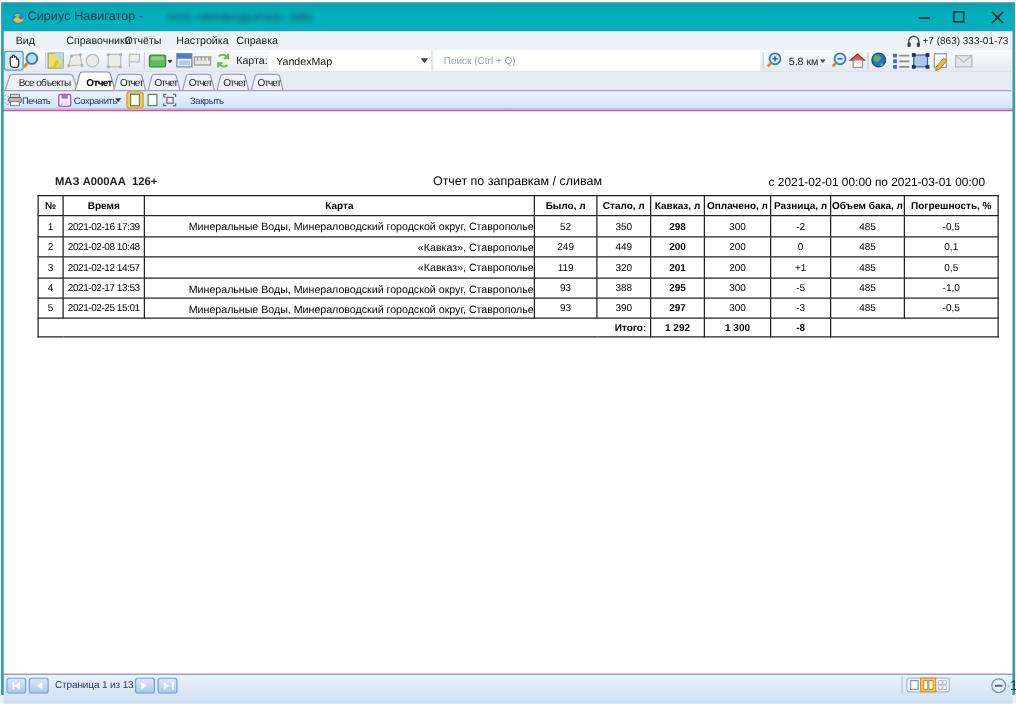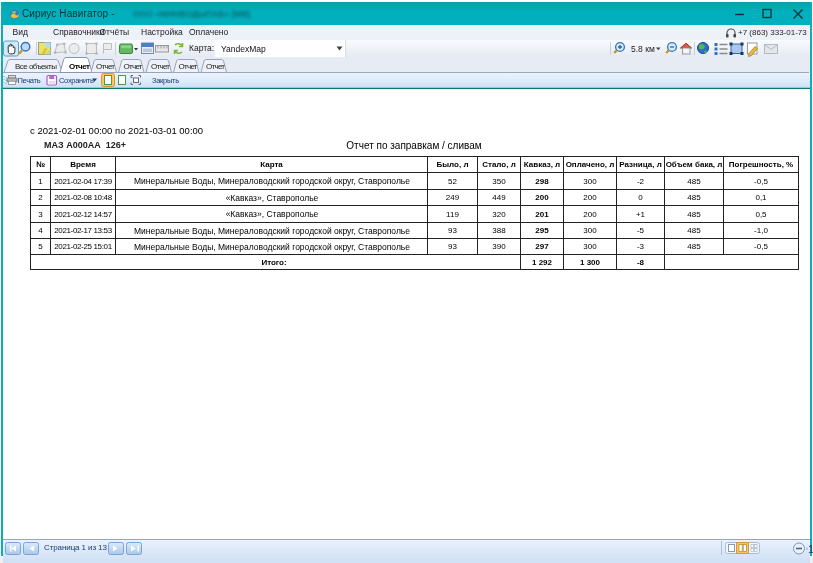--- a/index.html
+++ b/index.html
@@ -1,19 +1,19 @@
 <!DOCTYPE html>
 <html><head><meta charset="utf-8"><style>
 html,body{margin:0;padding:0;width:813px;height:563px;background:#fff;overflow:hidden;
  font-family:"Liberation Sans",sans-serif;-webkit-font-smoothing:antialiased}
 *{box-sizing:border-box}
 .abs{position:absolute}
 #stage{position:relative;width:813px;height:563px;background:#fff}
 #graybottom{left:0;top:556px;width:813px;height:7px;background:#f1efed}
-#win{left:1px;top:2px;width:811px;height:554px;border-left:2px solid #0cadb8;border-right:2px solid #0cadb8;background:#0f766e}
+#win{left:1px;top:2px;width:811px;height:554px;border-left:2px solid #0cadb8;border-right:2px solid #0cadb8;background:#ec4899}
 
 #titlebar{left:0;top:0;width:807px;height:23px;background:linear-gradient(180deg,#0b9fab 0%,#02afbc 40%,#02afbc 100%)}
 #title-text{left:19px;top:6px;font-size:10px;color:#0b3338;letter-spacing:.1px}
 #title-blur{left:130px;top:7px;font-size:8.5px;font-weight:bold;color:#11444c;filter:blur(1.7px);opacity:.62}
 .wbtn{top:7px;color:#0b3338}
 
 #menubar{left:0;top:23px;width:807px;height:15px;background:#edf1f8}
 .mi{top:2px;font-size:8.5px;color:#1a1a1a}
 #phone{top:3px;font-size:8px;color:#222}
 
@@ -26,24 +26,24 @@
 #kmlbl{left:628px;top:3.5px;font-size:8.5px;color:#222}
 
 #tabstrip{left:0;top:55px;width:807px;height:16px;background:#e7ecf4}
 
 #rtoolbar{left:0;top:71px;width:807px;height:15px;background:linear-gradient(180deg,#ecf4fd 0%,#dceafa 60%,#cfe2f7 100%);border-bottom:1px solid #a6c0e2}
 .rtxt{top:3px;font-size:7.5px;letter-spacing:-.3px;color:#1c3a6e}
 
 #content{left:0;top:87px;width:807px;height:450px;background:#fff}
 #rhead-l{left:41px;top:51px;font-size:9px;font-weight:bold;color:#222}
 #rhead-c{left:27px;top:51px;width:768px;text-align:center;font-size:10px;font-weight:normal;color:#000}
-#rhead-r{left:27px;top:36px;width:758px;text-align:left;font-size:9.5px;color:#000}
+#rhead-r{left:27px;top:52px;width:758px;text-align:right;font-size:9.5px;color:#000}
 #rtable{position:absolute;left:27px;top:67px;border-collapse:collapse;table-layout:fixed;width:768px;font-size:8px;color:#000}
 #rtable td{border:1px solid #222;padding:0;text-align:center;overflow:hidden;white-space:nowrap}
-#rtable .adr{text-align:center;padding-left:1px;font-size:8.5px}
+#rtable .adr{text-align:right;padding-left:1px;font-size:8.5px}
 #rtable .dt{letter-spacing:-.35px}
 #rtable .b{font-weight:bold}
 
 #statusbar{left:0;top:537px;width:807px;height:32px;background:linear-gradient(180deg,#eaf2fc 0%,#d8e6f7 45%,#c6daf2 100%);border-top:1px solid #93a7c4}
 #pglbl{top:3px;font-size:8px;letter-spacing:-.1px;color:#1c3a75}
 </style></head>
 <body>
 <div id="stage">
  <div id="graybottom" class="abs"></div>
  <div id="win" class="abs">
@@ -59,21 +59,21 @@
      <path d="M1 12.5 h9" stroke="#0b3338" stroke-width="1.5"></path>
      <rect x="29" y="7.5" width="8" height="8" fill="none" stroke="#0b3338" stroke-width="1.3"></rect>
      <path d="M59.5 7.5 l9 9 M68.5 7.5 l-9 9" stroke="#0b3338" stroke-width="1.4"></path>
    </svg>
   </div>
   <div id="menubar" class="abs">
    <span class="abs mi" style="left:9.5px">Вид</span>
    <span class="abs mi" style="left:50px">Справочники</span>
    <span class="abs mi" style="left:96.5px">Отчёты</span>
    <span class="abs mi" style="left:138px">Настройка</span>
-   <span class="abs mi" style="left:186px">Оплачено</span>
+   <span class="abs mi" style="left:186px">Справка</span>
    <svg class="abs" style="left:722px;top:2px" width="12" height="12" viewBox="0 0 12 12">
      <path d="M2 8 V6 a4 4 0 0 1 8 0 v2" fill="none" stroke="#555" stroke-width="1.2"></path>
      <rect x="1" y="7" width="2.6" height="3.5" rx="1" fill="#444"></rect>
      <rect x="8.4" y="7" width="2.6" height="3.5" rx="1" fill="#444"></rect>
    </svg>
    <span id="phone" class="abs" style="left:735px">+7 (863) 333-01-73</span>
   </div>
   <div id="toolbar" class="abs">
    <svg class="abs" style="left:0;top:0" width="806" height="17" viewBox="0 0 806 17" id="tbicons">
 
@@ -164,20 +164,23 @@
     <path d="M746 13.5 l6-7 2.5 2 -6 7 -3 1 z" fill="#e8b83a" stroke="#a07818" stroke-width=".7"></path>
 
     <rect x="761.5" y="4.5" width="13" height="9" fill="#e3e6ea" stroke="#b4bac2"></rect>
     <path d="M761.5 4.5 l6.5 5 6.5-5" fill="none" stroke="#b4bac2"></path>
    </svg>
    <div id="combo" class="abs">
           <span>YandexMap</span>
           <svg style="position:absolute;right:2px;top:6px" width="7" height="5" viewBox="0 0 7 5">
             <path d="M0.5 0.5 h6 l-3 4 z" fill="#444"></path>
           </svg>
+        </div>
+   <div id="searchbox" class="abs">
+          <span>Поиск (Ctrl + Q)</span>
         </div>
    <span id="kartalbl" class="abs">Карта:</span>
    <span id="kmlbl" class="abs">5.8 км</span>
   </div>
   <div id="tabstrip" class="abs">
    <svg width="806" height="16" viewBox="0 0 806 16">
     <path d="M0 15.5 H806" stroke="#9aa8c2"></path>
     <g font-family="Liberation Sans, sans-serif" font-size="8px">
      <path d="M1 15.5 L4.8 4 Q5.4 2.5 7 2.5 L53 2.5 Q54.7 2.5 55.3 4 L59.3 15.5 Z" fill="#eef1f7" stroke="#98a4bc"></path>
      <text x="12" y="11.5" fill="#222" textLength="42">Все объекты</text>
@@ -252,21 +255,21 @@
               <td>Было, л</td>
               <td>Стало, л</td>
               <td>Кавказ, л</td>
               <td>Оплачено, л</td>
               <td>Разница, л</td>
               <td>Объем бака, л</td>
               <td>Погрешность, %</td>
             </tr>
     <tr style="height:17px">
               <td>1</td>
-              <td class="dt">2021-02-04 17:39</td>
+              <td class="dt">2021-02-16 17:39</td>
               <td class="adr">Минеральные Воды, Минераловодский городской округ, Ставрополье</td>
               <td>52</td>
               <td>350</td>
               <td class="b">298</td>
               <td>300</td>
               <td>-2</td>
               <td>485</td>
               <td>-0,5</td>
             </tr>
     <tr style="height:16px">
@@ -311,21 +314,21 @@
               <td class="adr">Минеральные Воды, Минераловодский городской округ, Ставрополье</td>
               <td>93</td>
               <td>390</td>
               <td class="b">297</td>
               <td>300</td>
               <td>-3</td>
               <td>485</td>
               <td>-0,5</td>
             </tr>
     <tr style="height:15px" class="b">
-              <td colspan="5" style="padding-right:3px">Итого:</td>
+              <td colspan="5" style="text-align:right;padding-right:3px">Итого:</td>
               <td>1 292</td>
               <td>1 300</td>
               <td>-8</td>
               <td colspan="2"></td>
             </tr>
    </tbody>
         </table>
   </div>
   <div id="statusbar" class="abs">
    <svg class="abs" style="left:2px;top:2px" width="140" height="13" viewBox="0 0 140 13">

